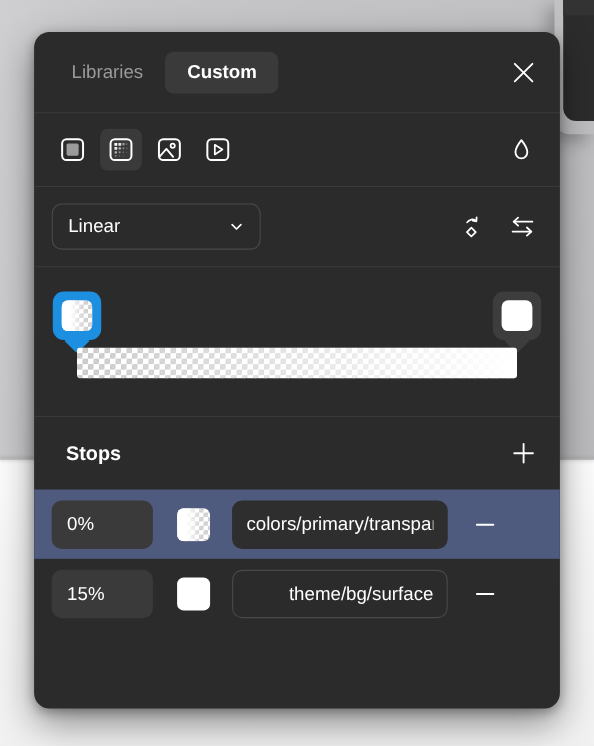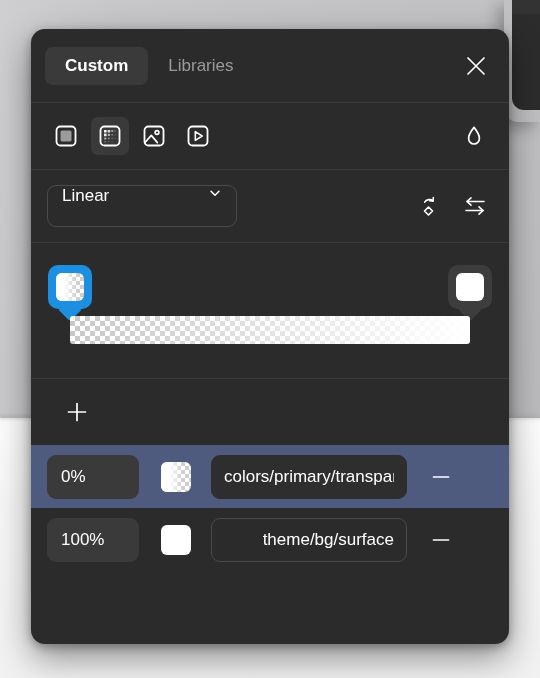--- a/index.html
+++ b/index.html
@@ -143,20 +143,21 @@
     display: flex;
     align-items: center;
     padding: 0 16px;
   }
   .select {
     width: 190px; height: 42px;
     background: transparent;
     border: 1px solid #4a4a4a;
     border-radius: 9px;
     display: flex;
+    align-items: center;
     padding: 0 14px;
     color: #ffffff;
     font-size: 17px;
     cursor: pointer;
   }
   .select-label { flex: 1; }
   .type-row-spacer { flex: 1; }
   .icon-btn {
     width: 36px; height: 36px;
     display: flex; align-items: center; justify-content: center;
@@ -317,25 +318,25 @@
   <div class="backdrop-bottom"></div>
   <div class="backdrop-seam"></div>
 
   <div class="side-panel-shadow"></div>
   <div class="side-panel"></div>
   <div class="side-panel-2"></div>
 
   <div class="popover">
 
     <div class="header">
+      <div class="tab">
+        <span>Libraries</span>
+      </div>
       <div class="tab active">
         <span>Custom</span>
-      </div>
-      <div class="tab">
-        <span>Libraries</span>
       </div>
       <div class="close-btn">
         <svg width="22" height="22" viewBox="0 0 22 22">
           <path d="M3 3 L19 19 M19 3 L3 19" stroke="#ffffff" stroke-width="1.7" fill="none" stroke-linecap="round"></path>
         </svg>
       </div>
     </div>
     <div class="divider"></div>
 
     <div class="toolbar">
@@ -434,20 +435,21 @@
       <div class="stop-handle unselected" style="left:417px; top:22px;">
         <div class="handle-swatch swatch-white"></div>
         <div class="tip"></div>
       </div>
 
       <div class="gradient-bar"></div>
     </div>
     <div class="divider"></div>
 
     <div class="stops-header">
+      <div class="stops-title">Stops</div>
       <div class="add-btn">
         <svg width="24" height="24" viewBox="0 0 24 24">
           <path d="M12 3.5 L12 20.5 M3.5 12 L20.5 12" stroke="#ffffff" stroke-width="1.7" stroke-linecap="round"></path>
         </svg>
       </div>
     </div>
 
     <div class="stop-row selected">
       <div class="pct-field">
         <span>0%</span>
@@ -458,21 +460,21 @@
       </div>
       <div class="remove-btn">
         <svg width="22" height="22" viewBox="0 0 22 22">
           <path d="M3.5 11 L18.5 11" stroke="#ffffff" stroke-width="1.7" stroke-linecap="round"></path>
         </svg>
       </div>
     </div>
 
     <div class="stop-row">
       <div class="pct-field">
-        <span>100%</span>
+        <span>15%</span>
       </div>
       <div class="row-swatch swatch-white"></div>
       <div class="token-field plain">
         <span class="token-text">theme/bg/surface</span>
       </div>
       <div class="remove-btn">
         <svg width="22" height="22" viewBox="0 0 22 22">
           <path d="M3.5 11 L18.5 11" stroke="#ffffff" stroke-width="1.7" stroke-linecap="round"></path>
         </svg>
       </div>

